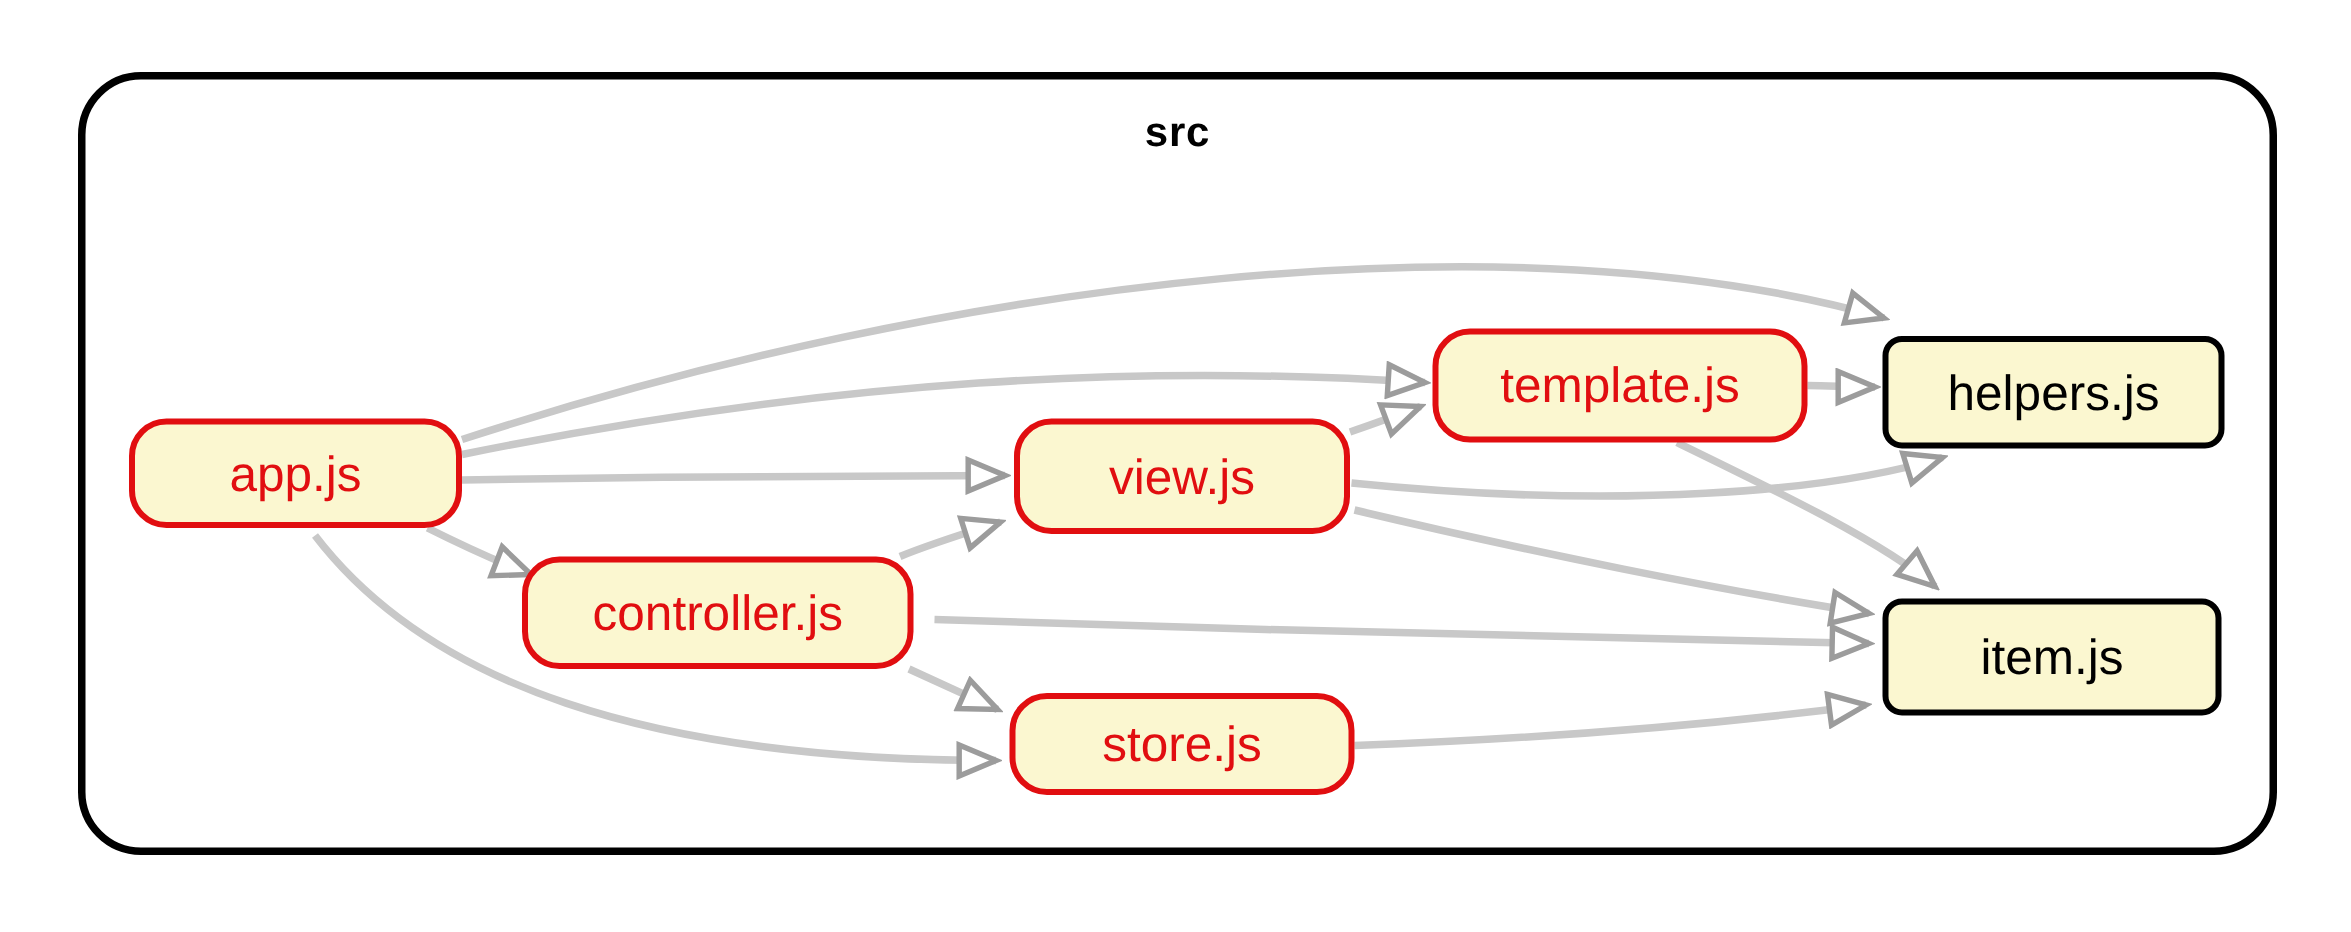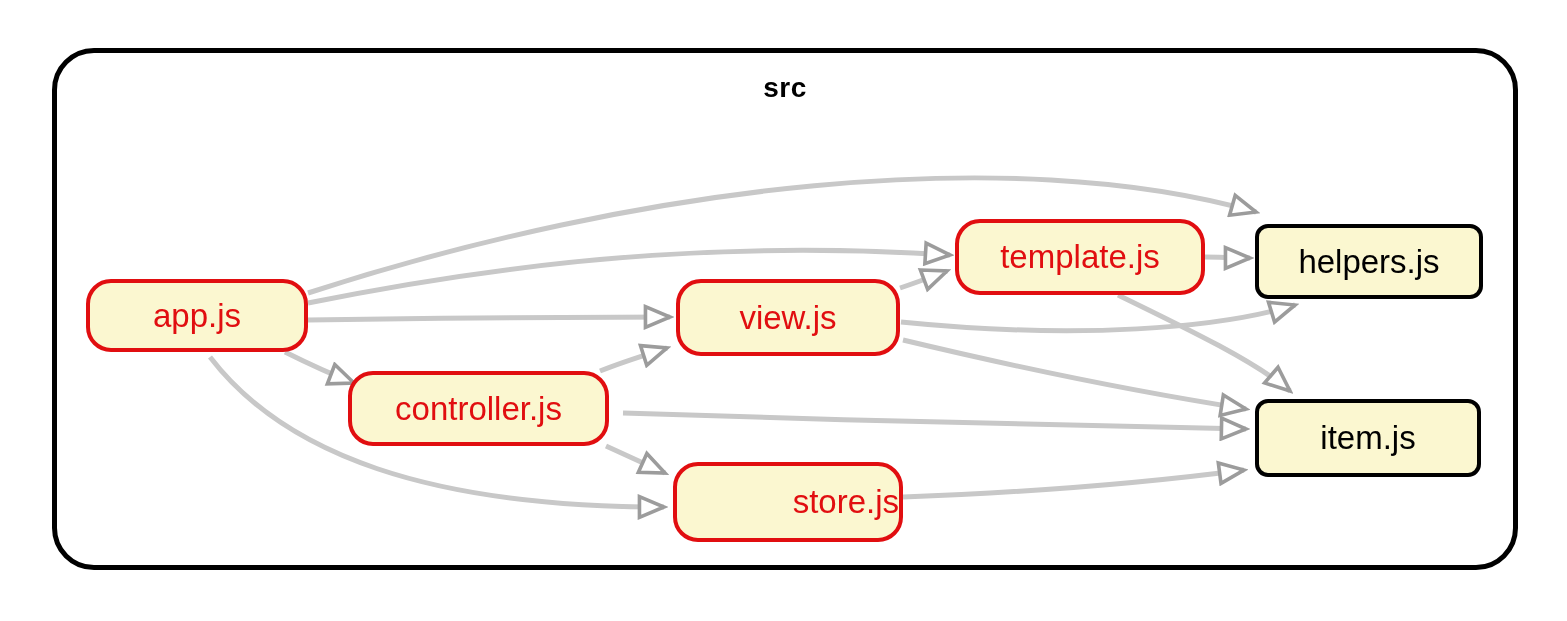--- a/index.html
+++ b/index.html
@@ -94,21 +94,21 @@
   <div id="nodes-layer">
       <div class="node red" style="left: 86px; top: 279px; width: 222px; height: 73px;">
         <span>app.js</span>
       </div>
       <div class="node red" style="left: 348px; top: 371px; width: 261px; height: 75px;">
         <span>controller.js</span>
       </div>
       <div class="node red" style="left: 676px; top: 279px; width: 224px; height: 77px;">
         <span>view.js</span>
       </div>
-      <div class="node red" style="left: 673px; top: 462px; width: 230px; height: 80px; justify-content: flex-end;">
+      <div class="node red" style="left: 673px; top: 462px; width: 230px; height: 68px;">
         <span>store.js</span>
       </div>
       <div class="node red" style="left: 955px; top: 219px; width: 250px; height: 76px;">
         <span>template.js</span>
       </div>
       <div class="node black" style="left: 1255px; top: 224px; width: 228px; height: 75px;">
         <span>helpers.js</span>
       </div>
       <div class="node black" style="left: 1255px; top: 399px; width: 226px; height: 78px; justify-content: center;">
         <span>item.js</span>

